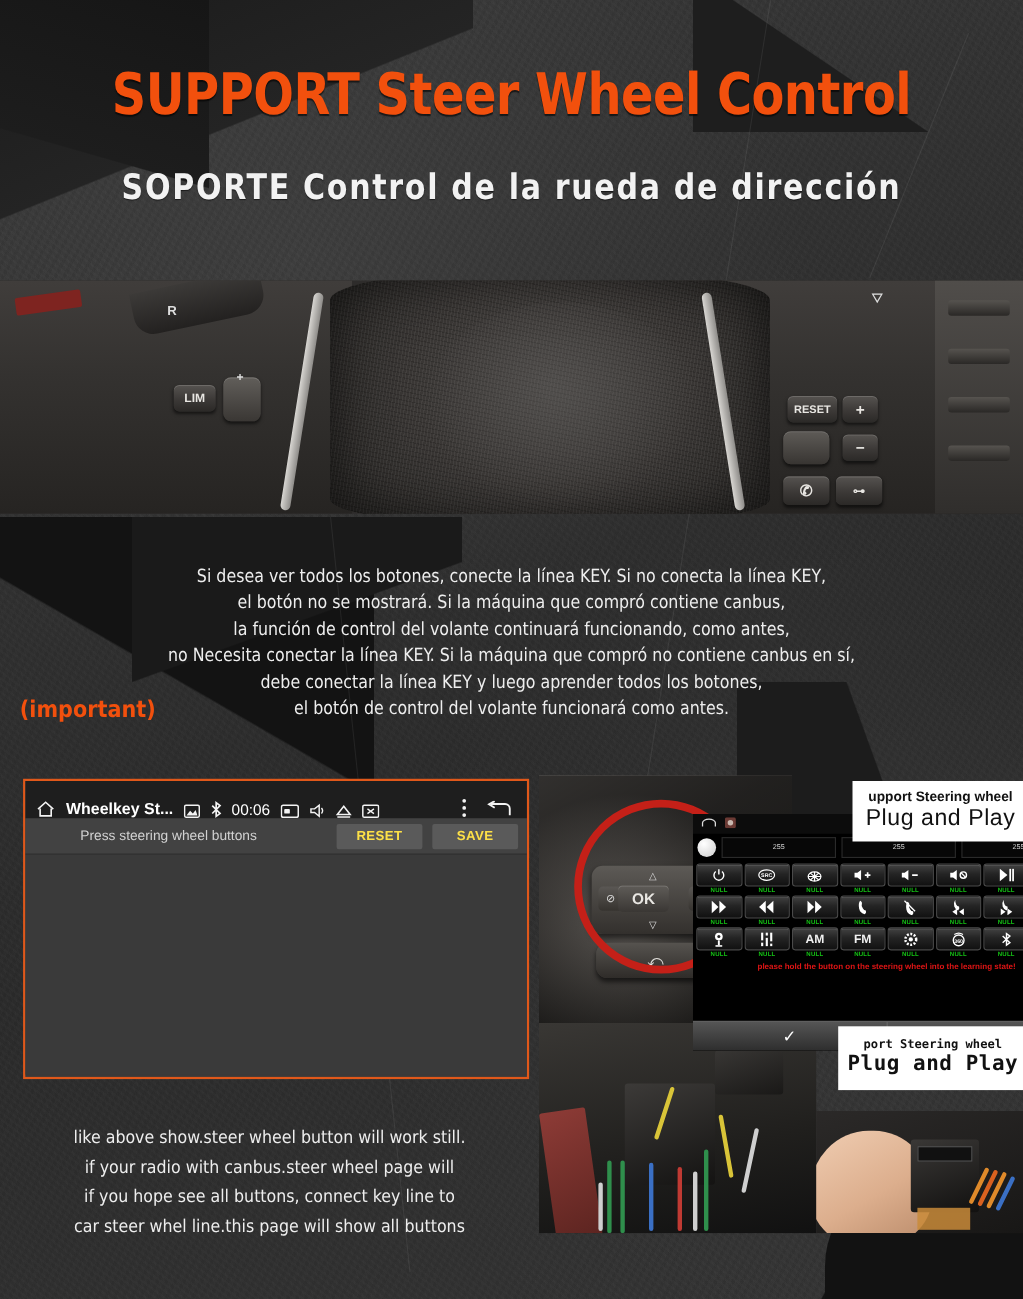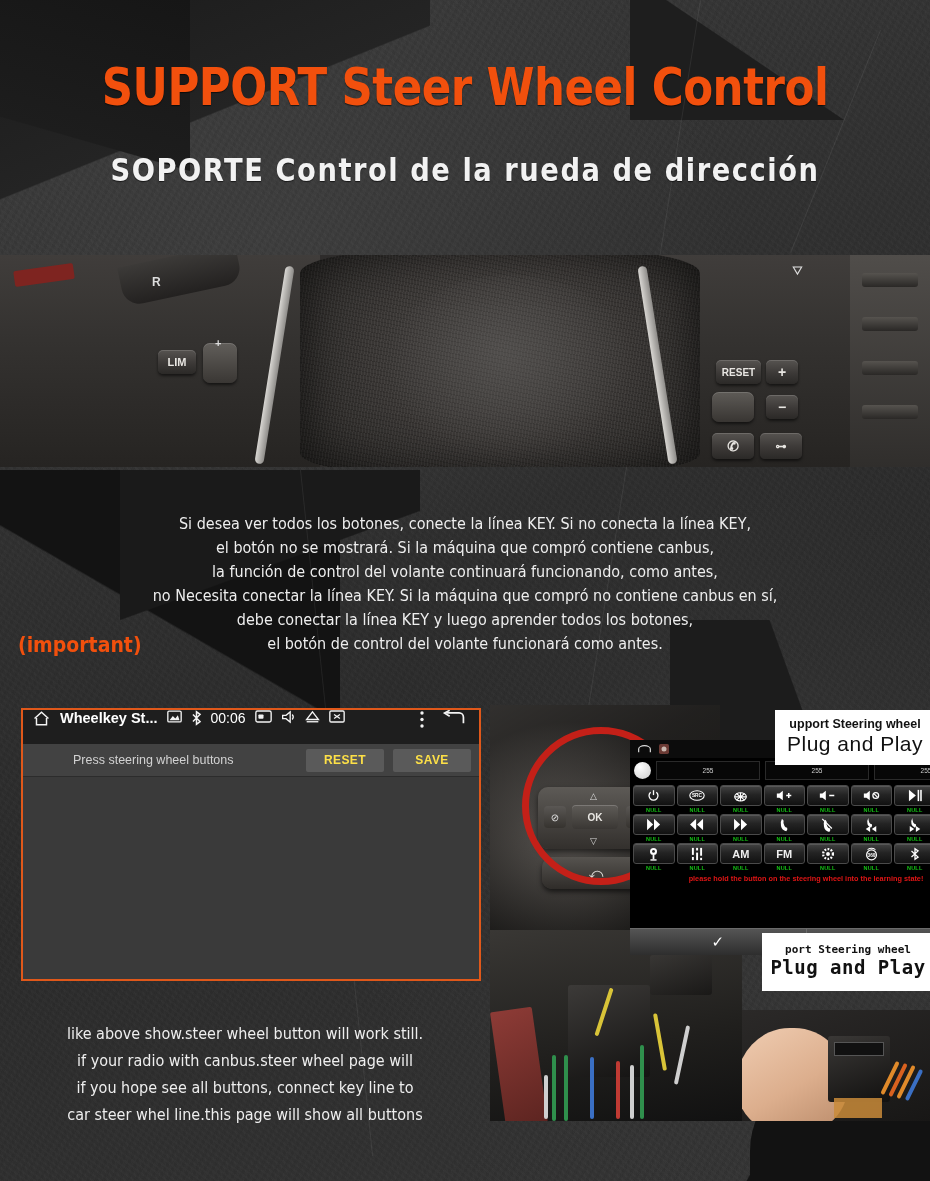--- a/index.html
+++ b/index.html
@@ -151,21 +151,21 @@
     font-family:"DejaVu Sans Condensed","Liberation Sans Narrow","Liberation Sans",sans-serif;
     font-size:21px; font-weight:bold; z-index:7;
   }
 
   
   .app-panel {
     position:absolute; top:708px; left:21px; width:460px; height:273px;
     border:2px solid #e0581a; background:#3a3a3a; z-index:6; overflow:hidden;
   }
   .statusbar {
-    height:34px; background:#1e1e1e; display:flex; align-items:flex-start;
+    height:34px; background:#1e1e1e; display:flex; align-items:flex-end;
     padding:0 9px; gap:9px; color:#fff;
   }
   .sb-title { font-size:14.5px; font-weight:bold; color:#fff; white-space:nowrap; }
   .sb-time  { font-size:14px; color:#fff; font-weight:normal; }
   .sb-ico   { display:inline-flex; align-items:center; justify-content:center; opacity:.95; }
   .sb-spacer{ flex:1; }
   .toolbar {
     height:33px; background:#424242; display:flex; align-items:center;
     padding:0 8px; border-bottom:1px solid #2c2c2c;
   }
@@ -185,23 +185,23 @@
     background: linear-gradient(150deg,#6e6a66 0%,#4a4744 35%,#2b2926 100%);
   }
   .mp-dark { position:absolute; inset:0;
     background: radial-gradient(ellipse 80% 70% at 35% 60%, rgba(120,115,110,.4), rgba(0,0,0,.55) 75%); }
   .vw-pad {
     position:absolute; top:82px; left:48px; width:116px; height:62px;
     background: linear-gradient(180deg,#5d5a56,#33302d);
     border-radius:10px; box-shadow:0 3px 6px rgba(0,0,0,.6);
   }
   .vw-ok {
-    position:absolute; top:18px; left:34px; width:46px; height:24px;
+    position:absolute; top:18px; left:24px; width:46px; height:24px;
     background: linear-gradient(180deg,#5f5c58,#3a3734);
-    border-radius:4px; color:#e9e7e3; font-size:10px; font-weight:bold;
+    border-radius:4px; color:#e9e7e3; font-size:14px; font-weight:bold;
     display:flex; align-items:center; justify-content:center;
     box-shadow: inset 0 1px 0 rgba(255,255,255,.18);
   }
   .vw-sm { position:absolute; width:22px; height:22px; top:19px;
     background: linear-gradient(180deg,#5a5754,#36332f); border-radius:4px;
     color:#ddd; font-size:10px; display:flex; align-items:center; justify-content:center; }
   .vw-bot {
     position:absolute; top:152px; left:52px; width:108px; height:32px;
     background: linear-gradient(180deg,#56534f,#2f2c29);
     border-radius:10px; color:#e2e0dc; font-size:14px;

